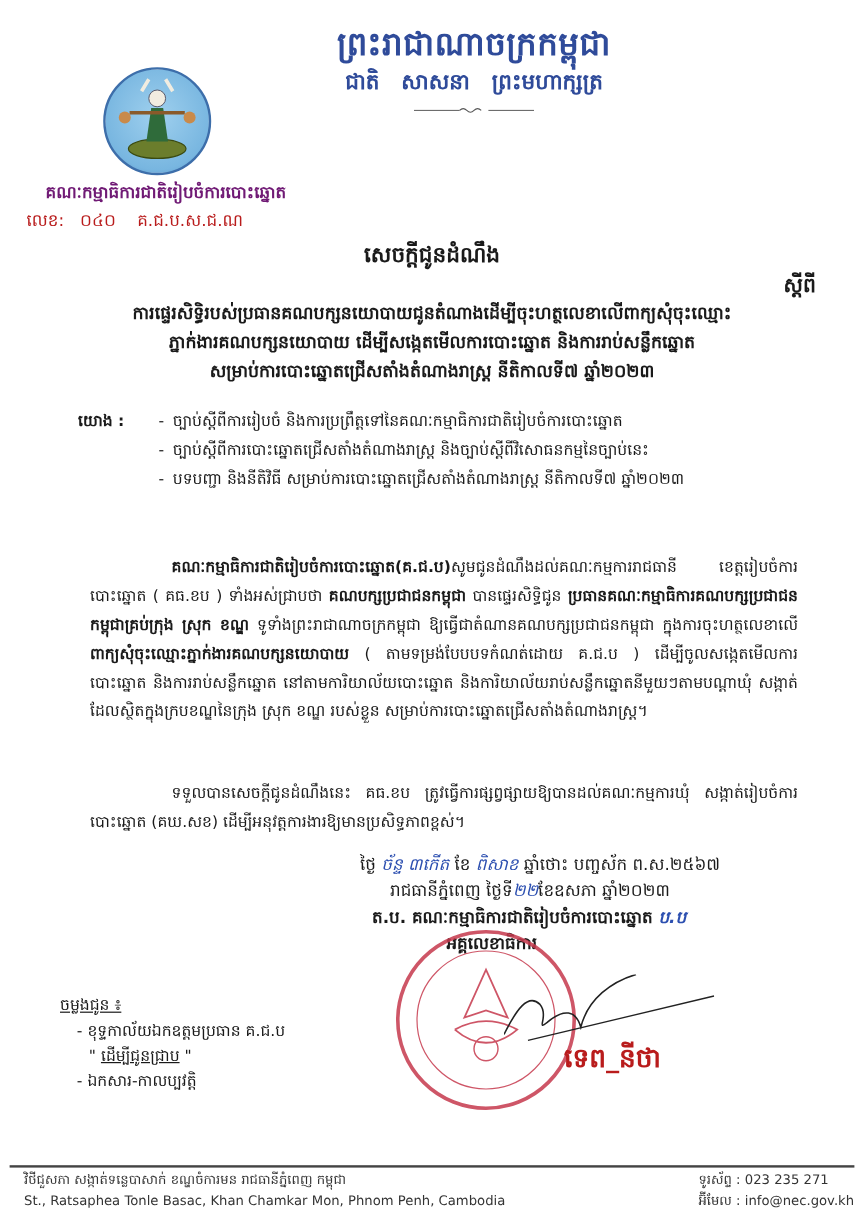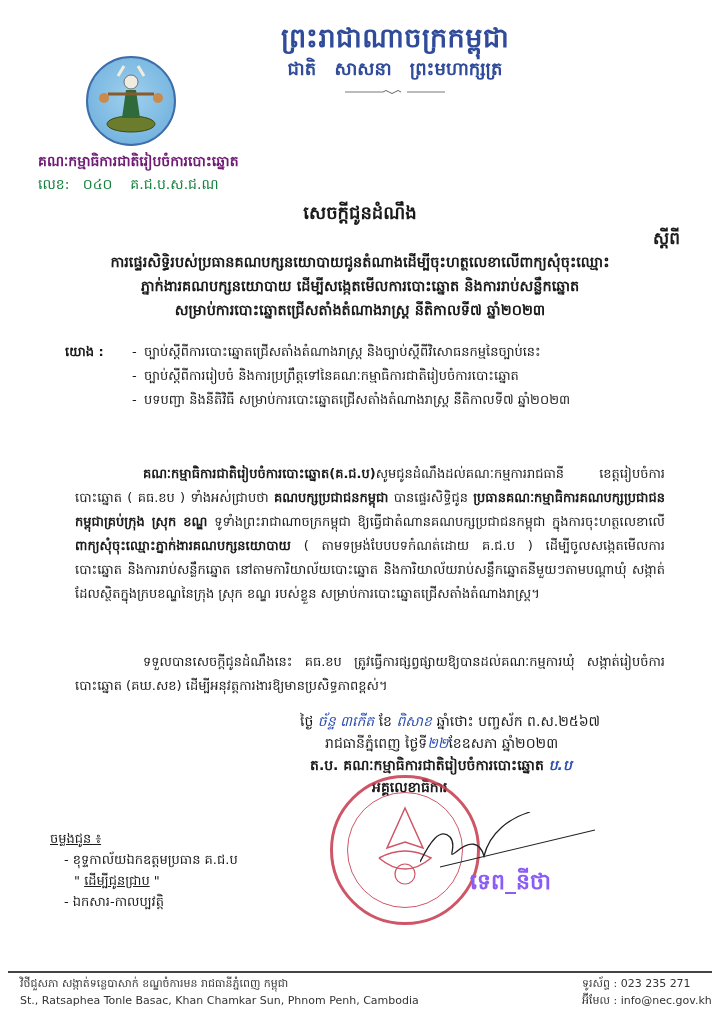--- a/index.html
+++ b/index.html
@@ -14,21 +14,21 @@
   }
   .kingdom .k1 { font-size: 27px; line-height: 36px; letter-spacing: 0.5px; }
   .kingdom .k2 { font-size: 18px; line-height: 26px; word-spacing: 12px; }
   .ornament { left: 345px; top: 88px; width: 100px; height: 8px; }
   .logo {
     left: 86px; top: 56px; width: 86px; height: 86px; border-radius: 50%;
     background: radial-gradient(circle at 50% 45%, #9fd0ee 0%, #78b6e0 70%, #4f86c0 100%);
     border: 2px solid #3d6eaa;
   }
   .org { left: 38px; top: 150px; font-size: 14px; font-weight: bold; color: #701a75; line-height: 22px; }
-  .refno { left: 38px; top: 173px; font-size: 14px; color: #15803d; line-height: 22px; white-space: pre; }
+  .refno { left: 22px; top: 173px; font-size: 14px; color: #b91c1c; line-height: 22px; white-space: pre; }
   .refno span { display: inline-block; }
   .title-block { left: 40px; top: 200px; width: 640px; text-align: center; font-weight: bold; }
   .title-block .t1 { font-size: 18px; line-height: 26px; }
   .title-block .t2 { font-size: 17px; line-height: 24px; text-align: right; }
   .title-block .t3 { font-size: 14.5px; line-height: 24px; }
   .reasons { left: 50px; top: 340px; width: 630px; font-size: 13px; line-height: 24px; }
   .reasons .label { position: absolute; left: 15px; top: 0; font-weight: bold; }
   .reasons ul { list-style: none; margin: 0; padding: 0 0 0 82px; }
   .reasons li { position: relative; padding-left: 12px; }
   .reasons li::before { content: "-"; position: absolute; left: 0; }
@@ -42,21 +42,21 @@
   .hand { color: #2c4fb0; font-style: italic; }
   .seal {
     left: 330px; top: 775px; width: 150px; height: 150px; border-radius: 50%;
     border: 3px solid #c6394d; box-sizing: border-box; opacity: 0.85;
   }
   .seal::before {
     content: ""; position: absolute; left: 14px; top: 14px; right: 14px; bottom: 14px;
     border-radius: 50%; border: 1.5px solid #c6394d;
   }
   .signature { left: 420px; top: 812px; width: 180px; height: 60px; }
-  .signer { left: 470px; top: 868px; font-size: 22px; font-weight: bold; color: #8b5cf6; }
+  .signer { left: 470px; top: 868px; font-size: 22px; font-weight: bold; color: #b91c1c; }
   .cc { left: 50px; top: 828px; font-size: 13px; line-height: 21px; }
   .cc .cc-title { font-weight: normal; text-decoration: underline; }
   .cc .item { padding-left: 14px; }
   .cc .sub { padding-left: 24px; }
   .cc .sub span { text-decoration: underline; }
   .footer-rule { left: 8px; top: 971px; width: 704px; height: 2px; background: #444; }
   .footer-left { left: 20px; top: 975px; font-size: 11px; line-height: 17px; color: #333; }
   .footer-right { left: 582px; top: 975px; font-size: 11px; line-height: 17px; color: #333; }
 </style>
 </head>
@@ -91,22 +91,22 @@
   <div class="t1">សេចក្តីជូនដំណឹង</div>
   <div class="t2">ស្តីពី</div>
   <div class="t3">ការផ្ទេរសិទ្ធិរបស់ប្រធានគណបក្សនយោបាយជូនតំណាងដើម្បីចុះហត្ថលេខាលើពាក្យសុំចុះឈ្មោះ</div>
   <div class="t3">ភ្នាក់ងារគណបក្សនយោបាយ ដើម្បីសង្កេតមើលការបោះឆ្នោត និងការរាប់សន្លឹកឆ្នោត</div>
   <div class="t3">សម្រាប់ការបោះឆ្នោតជ្រើសតាំងតំណាងរាស្ត្រ នីតិកាលទី៧ ឆ្នាំ២០២៣</div>
 </div>
 
 <div class="abs reasons">
   <span class="label"><span>យោង</span> <span>:</span></span>
   <ul>
+    <li>ច្បាប់ស្តីពីការរៀបចំ និងការប្រព្រឹត្តទៅនៃគណៈកម្មាធិការជាតិរៀបចំការបោះឆ្នោត</li>
     <li>ច្បាប់ស្តីពីការបោះឆ្នោតជ្រើសតាំងតំណាងរាស្ត្រ និងច្បាប់ស្តីពីវិសោធនកម្មនៃច្បាប់នេះ</li>
-    <li>ច្បាប់ស្តីពីការរៀបចំ និងការប្រព្រឹត្តទៅនៃគណៈកម្មាធិការជាតិរៀបចំការបោះឆ្នោត</li>
     <li>បទបញ្ជា និងនីតិវិធី សម្រាប់ការបោះឆ្នោតជ្រើសតាំងតំណាងរាស្ត្រ នីតិកាលទី៧ ឆ្នាំ២០២៣</li>
   </ul>
 </div>
 
 <div class="abs para" style="top:462px;">
   <span class="indent"></span><b>គណៈកម្មាធិការជាតិរៀបចំការបោះឆ្នោត(គ.ជ.ប)</b><span>សូមជូនដំណឹងដល់គណៈកម្មការរាជធានី ខេត្តរៀបចំការបោះឆ្នោត ( គធ.ខប ) ទាំងអស់ជ្រាបថា</span>
   <b>គណបក្សប្រជាជនកម្ពុជា</b>
   <span>បានផ្ទេរសិទ្ធិជូន</span>
   <b>ប្រធានគណៈកម្មាធិការគណបក្សប្រជាជនកម្ពុជាគ្រប់ក្រុង ស្រុក ខណ្ឌ</b>
   <span>ទូទាំងព្រះរាជាណាចក្រកម្ពុជា ឱ្យធ្វើជាតំណានគណបក្សប្រជាជនកម្ពុជា ក្នុងការចុះហត្ថលេខាលើ</span>
@@ -151,18 +151,18 @@
 <div class="abs cc">
   <div class="cc-title">ចម្លងជូន ៖</div>
   <div class="item">- <span>ខុទ្ទកាល័យឯកឧត្តមប្រធាន គ.ជ.ប</span></div>
   <div class="sub">" <span>ដើម្បីជូនជ្រាប</span> "</div>
   <div class="item">- <span>ឯកសារ-កាលប្បវត្តិ</span></div>
 </div>
 
 <div class="abs footer-rule"></div>
 <div class="abs footer-left">
   <div>វិថីជួសភា សង្កាត់ទន្លេបាសាក់ ខណ្ឌចំការមន រាជធានីភ្នំពេញ កម្ពុជា</div>
-  <div>St., Ratsaphea Tonle Basac, Khan Chamkar Sun, Phnom Penh, Cambodia</div>
+  <div>St., Ratsaphea Tonle Basac, Khan Chamkar Mon, Phnom Penh, Cambodia</div>
 </div>
 <div class="abs footer-right">
   <div><span>ទូរស័ព្ទ :</span> <span>023 235 271</span></div>
   <div><span>អ៊ីមែល :</span> <span>info@nec.gov.kh</span></div>
 </div>
 
 </body></html>

